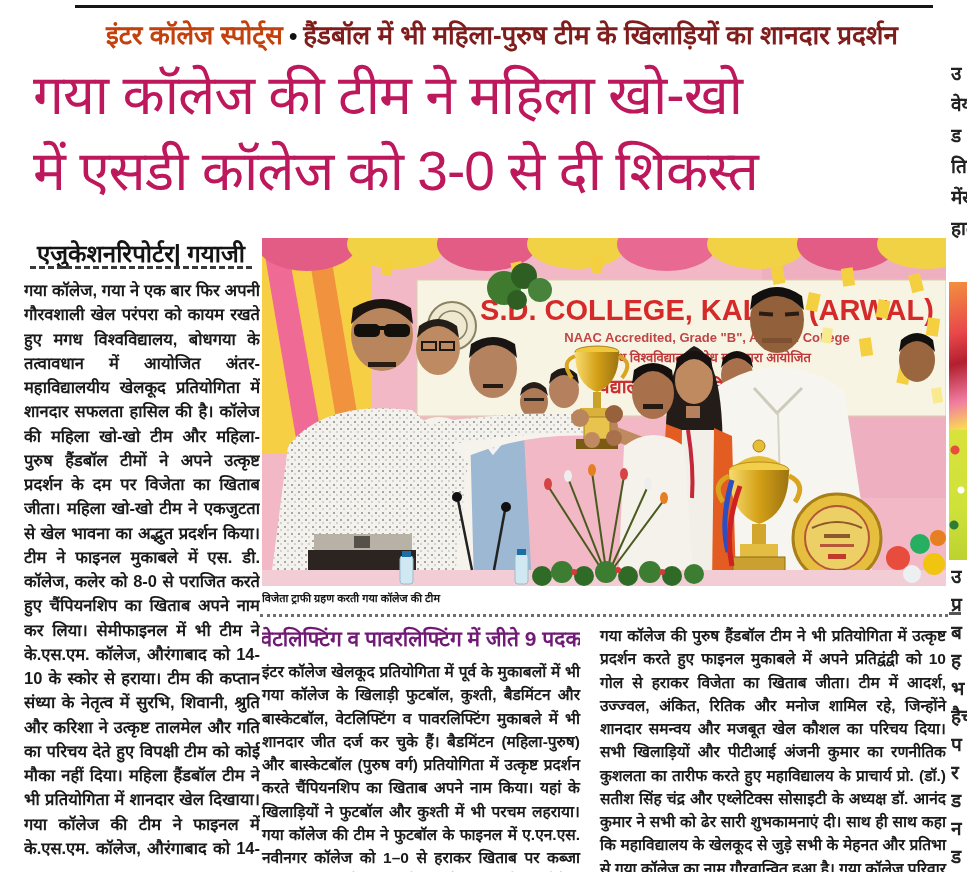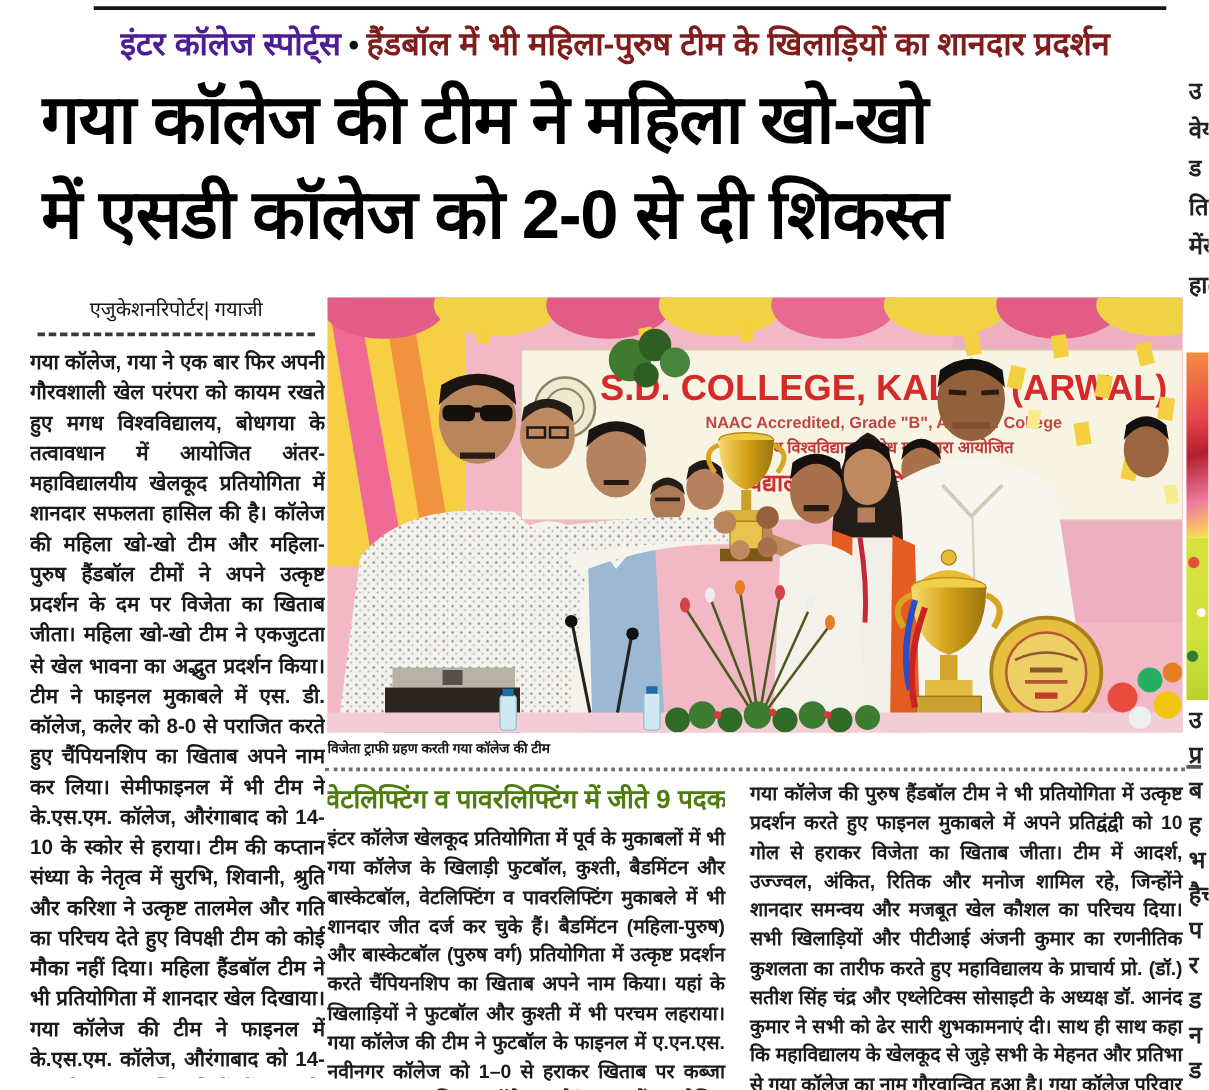--- a/index.html
+++ b/index.html
@@ -6,40 +6,40 @@
   body{
     width:967px;height:872px;position:relative;overflow:hidden;
     background:#ffffff;color:#151515;
     font-family:"Liberation Sans", sans-serif;
   }
   .abs{position:absolute;}
   
   .top-rule{left:75px;top:5px;width:858px;height:3px;background:#161616;}
   
   .kicker{left:96px;top:16px;width:845px;font-size:26px;font-weight:800;white-space:nowrap;overflow:hidden;}
-  .kicker .tag{color:#4c1d95;}
+  .kicker .tag{color:#c2410c;margin-left:10px;}
   .kicker .bullet{color:#111;padding:0 6px;font-size:24px;}
   .kicker .rest{color:#7f1d1d;}
   
-  .headline{left:33px;top:58px;width:910px;font-size:55px;font-weight:700;color:#000000;line-height:1.38;letter-spacing:-1px;}
+  .headline{left:33px;top:58px;width:910px;font-size:55px;font-weight:400;color:#be185d;line-height:1.38;letter-spacing:-1px;}
   .headline div{white-space:nowrap;overflow:hidden;}
   
-  .byline{left:22px;top:236px;width:238px;text-align:center;font-size:16px;font-weight:400;color:#141414;}
+  .byline{left:22px;top:236px;width:238px;text-align:center;font-size:24px;font-weight:700;color:#141414;}
   .byline-rule{left:30px;top:266px;width:222px;height:0;border-top:3px dashed #3a3a3a;}
   .lead-body{left:24px;top:278px;width:236px;height:584px;overflow:hidden;
     font-size:16.5px;font-weight:700;line-height:1.47;text-align:justify;color:#1a1a1a;}
   
   .photo{left:262px;top:238px;width:684px;height:348px;overflow:hidden;background:#f2b8c6;}
   .caption{left:262px;top:590px;width:684px;font-size:11px;font-weight:800;color:#141414;white-space:nowrap;overflow:hidden;}
   .dotted-divider{left:260px;top:614px;width:688px;height:0;border-top:3px dotted #6e6e6e;}
   
   .sub{top:624px;}
   .sub1{left:262px;width:318px;}
   .sub2{left:600px;width:346px;}
-  .sub h2{margin:0 0 8px 0;text-align:center;font-weight:800;color:#4d7c0f;
+  .sub h2{margin:0 0 8px 0;text-align:center;font-weight:800;color:#701a75;
     white-space:nowrap;overflow:hidden;display:flex;justify-content:center;}
   .sub1 h2{font-size:21px;}
   .sub2 h2{font-size:23px;}
   .sub p{margin:0;font-size:15.5px;font-weight:700;line-height:1.5;text-align:justify;color:#1b1b1b;}
   
   .edge{left:949px;top:0;width:18px;height:872px;overflow:hidden;background:#fff;}
   .edge .etext{position:absolute;left:2px;width:17px;font-size:19px;font-weight:800;color:#222;
     word-break:break-all;overflow:hidden;}
   .edge .etop{top:58px;line-height:31px;height:224px;}
   .edge .ebottom{top:563px;line-height:28px;height:309px;}
@@ -57,21 +57,21 @@
 <body>
 
 <div class="abs top-rule"></div>
 
 <div class="abs kicker">
   <span class="tag">इंटर कॉलेज स्पोर्ट्स</span><span class="bullet">•</span><span class="rest">हैंडबॉल में भी महिला-पुरुष टीम के खिलाड़ियों का शानदार प्रदर्शन</span>
 </div>
 
 <div class="abs headline">
   <div>गया कॉलेज की टीम ने महिला खो-खो</div>
-  <div>में एसडी कॉलेज को 2-0 से दी शिकस्त</div>
+  <div>में एसडी कॉलेज को 3-0 से दी शिकस्त</div>
 </div>
 
 <div class="abs byline">एजुकेशनरिपोर्टर| गयाजी</div>
 <div class="abs byline-rule"></div>
 
 <div class="abs lead-body">गया कॉलेज, गया ने एक बार फिर अपनी गौरवशाली खेल परंपरा को कायम रखते हुए मगध विश्वविद्यालय, बोधगया के तत्वावधान में आयोजित अंतर-महाविद्यालयीय खेलकूद प्रतियोगिता में शानदार सफलता हासिल की है। कॉलेज की महिला खो-खो टीम और महिला-पुरुष हैंडबॉल टीमों ने अपने उत्कृष्ट प्रदर्शन के दम पर विजेता का खिताब जीता। महिला खो-खो टीम ने एकजुटता से खेल भावना का अद्भुत प्रदर्शन किया। टीम ने फाइनल मुकाबले में एस. डी. कॉलेज, कलेर को 8-0 से पराजित करते हुए चैंपियनशिप का खिताब अपने नाम कर लिया। सेमीफाइनल में भी टीम ने के.एस.एम. कॉलेज, औरंगाबाद को 14-10 के स्कोर से हराया। टीम की कप्तान संध्या के नेतृत्व में सुरभि, शिवानी, श्रुति और करिशा ने उत्कृष्ट तालमेल और गति का परिचय देते हुए विपक्षी टीम को कोई मौका नहीं दिया। महिला हैंडबॉल टीम ने भी प्रतियोगिता में शानदार खेल दिखाया। गया कॉलेज की टीम ने फाइनल में के.एस.एम. कॉलेज, औरंगाबाद को 14-10 से हराया। खिलाड़ियों में रूपाली, काजल, कोमल, शोभा, स्वाति, खुशी एवं आलिया ने बेहतरीन रणनीति और टीमवर्क का परिचय दिया।</div>
 
 <div class="abs photo">
 <svg width="684" height="348" viewBox="0 0 684 348" xmlns="http://www.w3.org/2000/svg">
   <defs>

